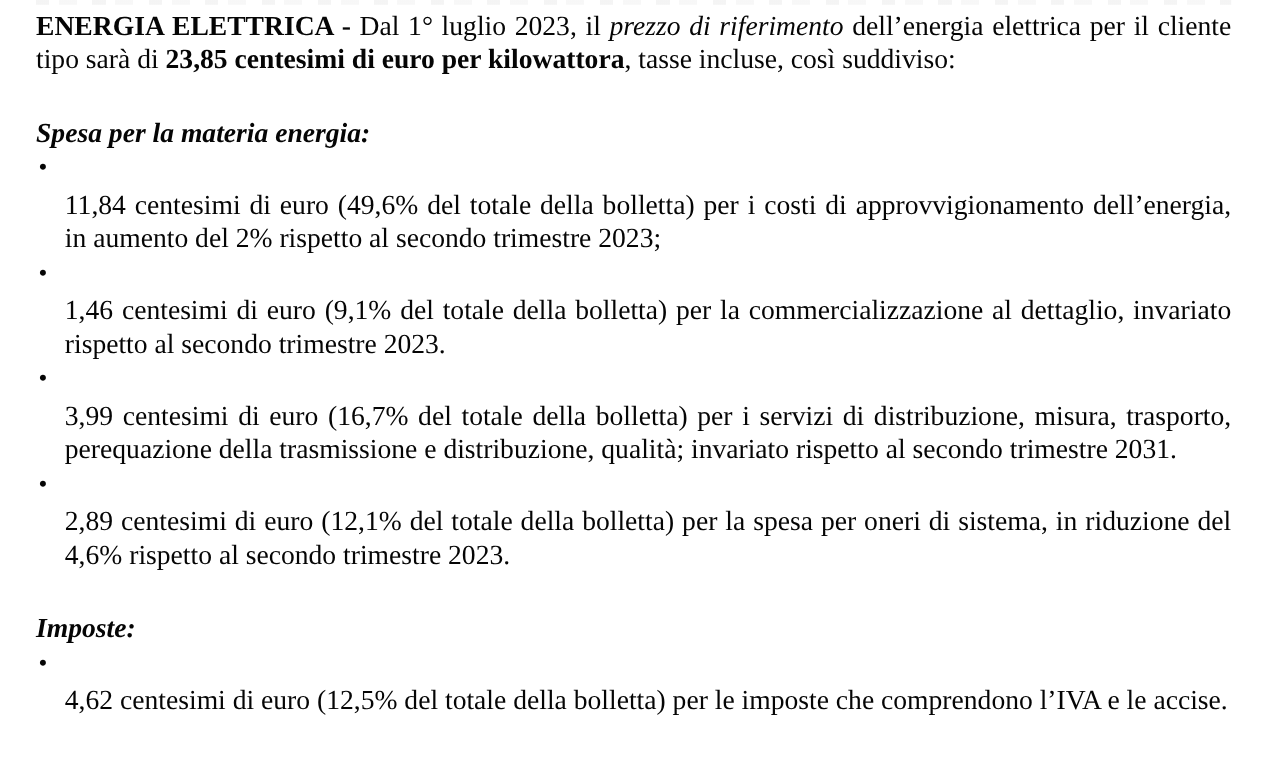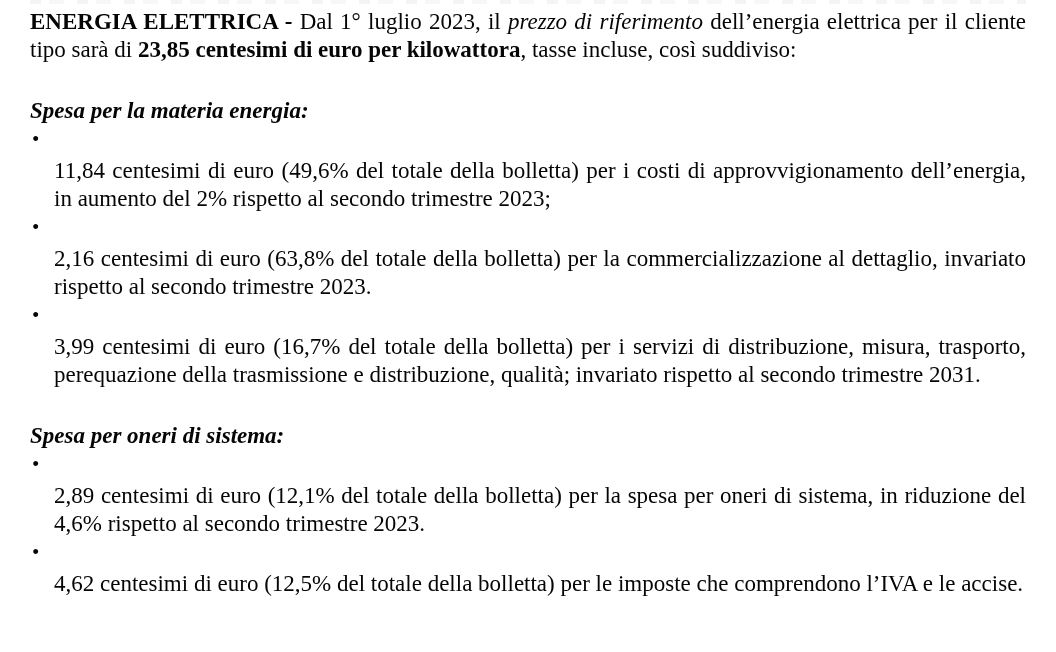--- a/index.html
+++ b/index.html
@@ -74,39 +74,39 @@
   <p class="intro"><b>ENERGIA ELETTRICA -</b><span> Dal 1° luglio 2023, il </span><i>prezzo di riferimento</i><span> dell’energia elettrica per il cliente tipo sarà di </span><b>23,85 centesimi di euro per kilowattora</b><span>, tasse incluse, così suddiviso:</span></p>
 
   <section>
     <h2 class="sec-heading">Spesa per la materia energia:</h2>
     <div class="bullet">
       <span class="dot">•</span>
       <div class="btext">11,84 centesimi di euro (49,6% del totale della bolletta) per i costi di approvvigionamento dell’energia, in aumento del 2% rispetto al secondo trimestre 2023;</div>
     </div>
     <div class="bullet">
       <span class="dot">•</span>
-      <div class="btext">2,16 centesimi di euro (63,8% del totale della bolletta) per la commercializzazione al dettaglio, invariato rispetto al secondo trimestre 2023.</div>
+      <div class="btext">1,46 centesimi di euro (9,1% del totale della bolletta) per la commercializzazione al dettaglio, invariato rispetto al secondo trimestre 2023.</div>
     </div>
   </section>
 
   <section>
     <div class="bullet">
       <span class="dot">•</span>
       <div class="btext">3,99 centesimi di euro (16,7% del totale della bolletta) per i servizi di distribuzione, misura, trasporto, perequazione della trasmissione e distribuzione, qualità; invariato rispetto al secondo trimestre 2031.</div>
     </div>
   </section>
 
   <section>
-    <h2 class="sec-heading">Spesa per oneri di sistema:</h2>
     <div class="bullet">
       <span class="dot">•</span>
       <div class="btext">2,89 centesimi di euro (12,1% del totale della bolletta) per la spesa per oneri di sistema, in riduzione del 4,6% rispetto al secondo trimestre 2023.</div>
     </div>
   </section>
 
   <section>
+    <h2 class="sec-heading">Imposte:</h2>
     <div class="bullet">
       <span class="dot">•</span>
       <div class="btext">4,62 centesimi di euro (12,5% del totale della bolletta) per le imposte che comprendono l’IVA e le accise.</div>
     </div>
   </section>
 
 </div>
 
 </body></html>

